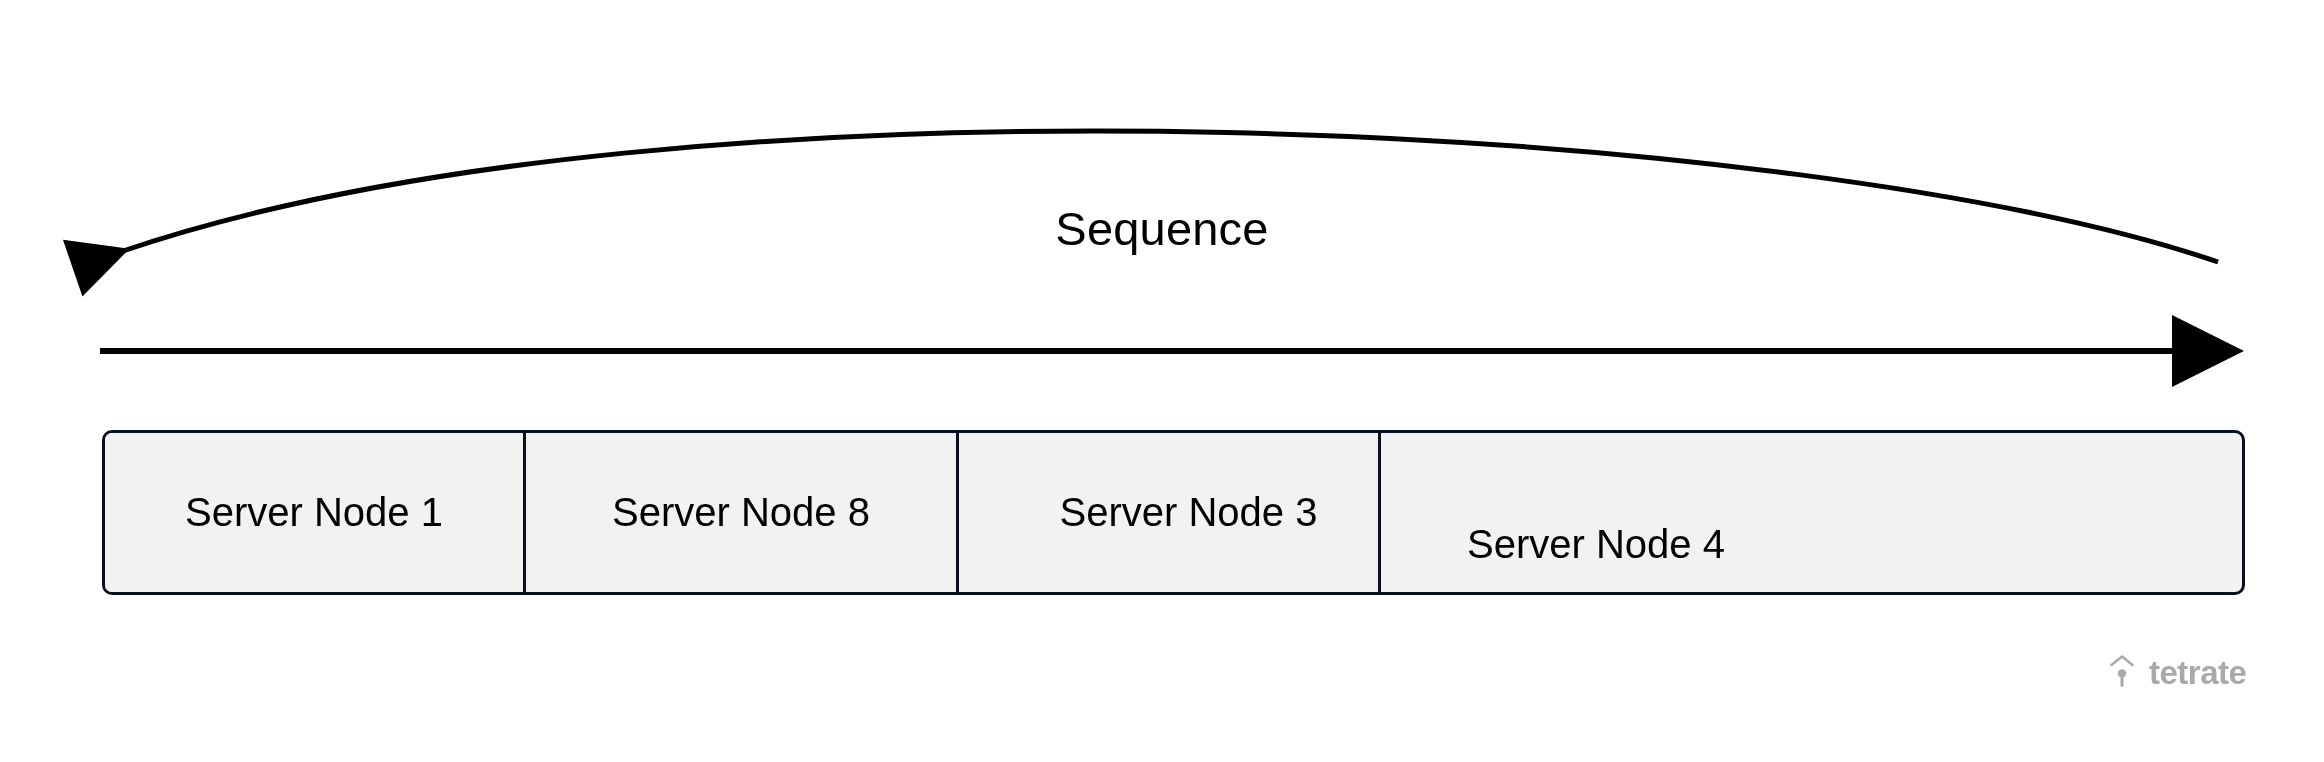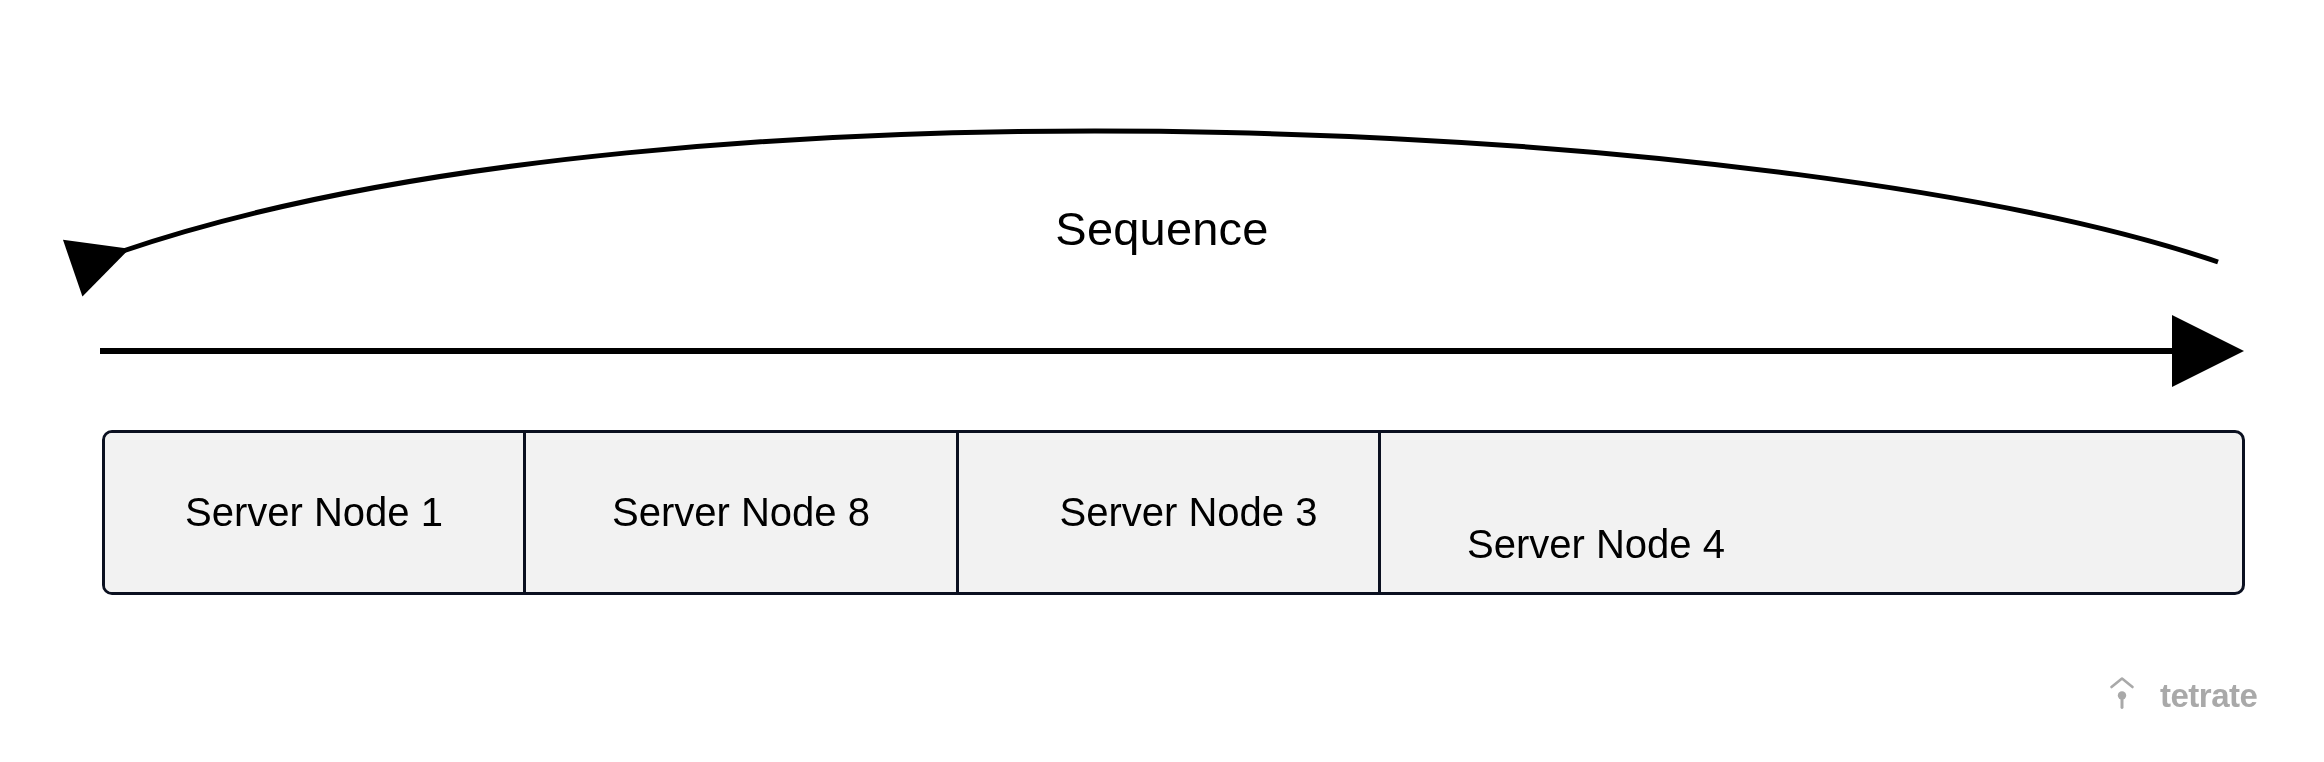--- a/index.html
+++ b/index.html
@@ -79,24 +79,24 @@
   .node-cell.c1 { flex: 0 0 421px; }
   .node-cell.c2 { flex: 0 0 433px; }
   .node-cell.c3 { flex: 0 0 422px; padding-left: 40px; }
   .node-cell.c4 { flex: 0 0 430px; margin-top: 32px; }
   .node-cell.c5 { flex: 1 1 auto; }
 
   
   #brand {
     position: absolute;
     left: 2109px;
-    top: 668px;
+    top: 650px;
     display: flex;
-    align-items: flex-end;
-    gap: 25px;
+    align-items: center;
+    gap: 14px;
     height: 44px;
   }
   #brand-mark {
     display: block;
     width: 26px;
     height: 36px;
   }
   #brand-text {
     font-size: 33px;
     font-weight: 700;

